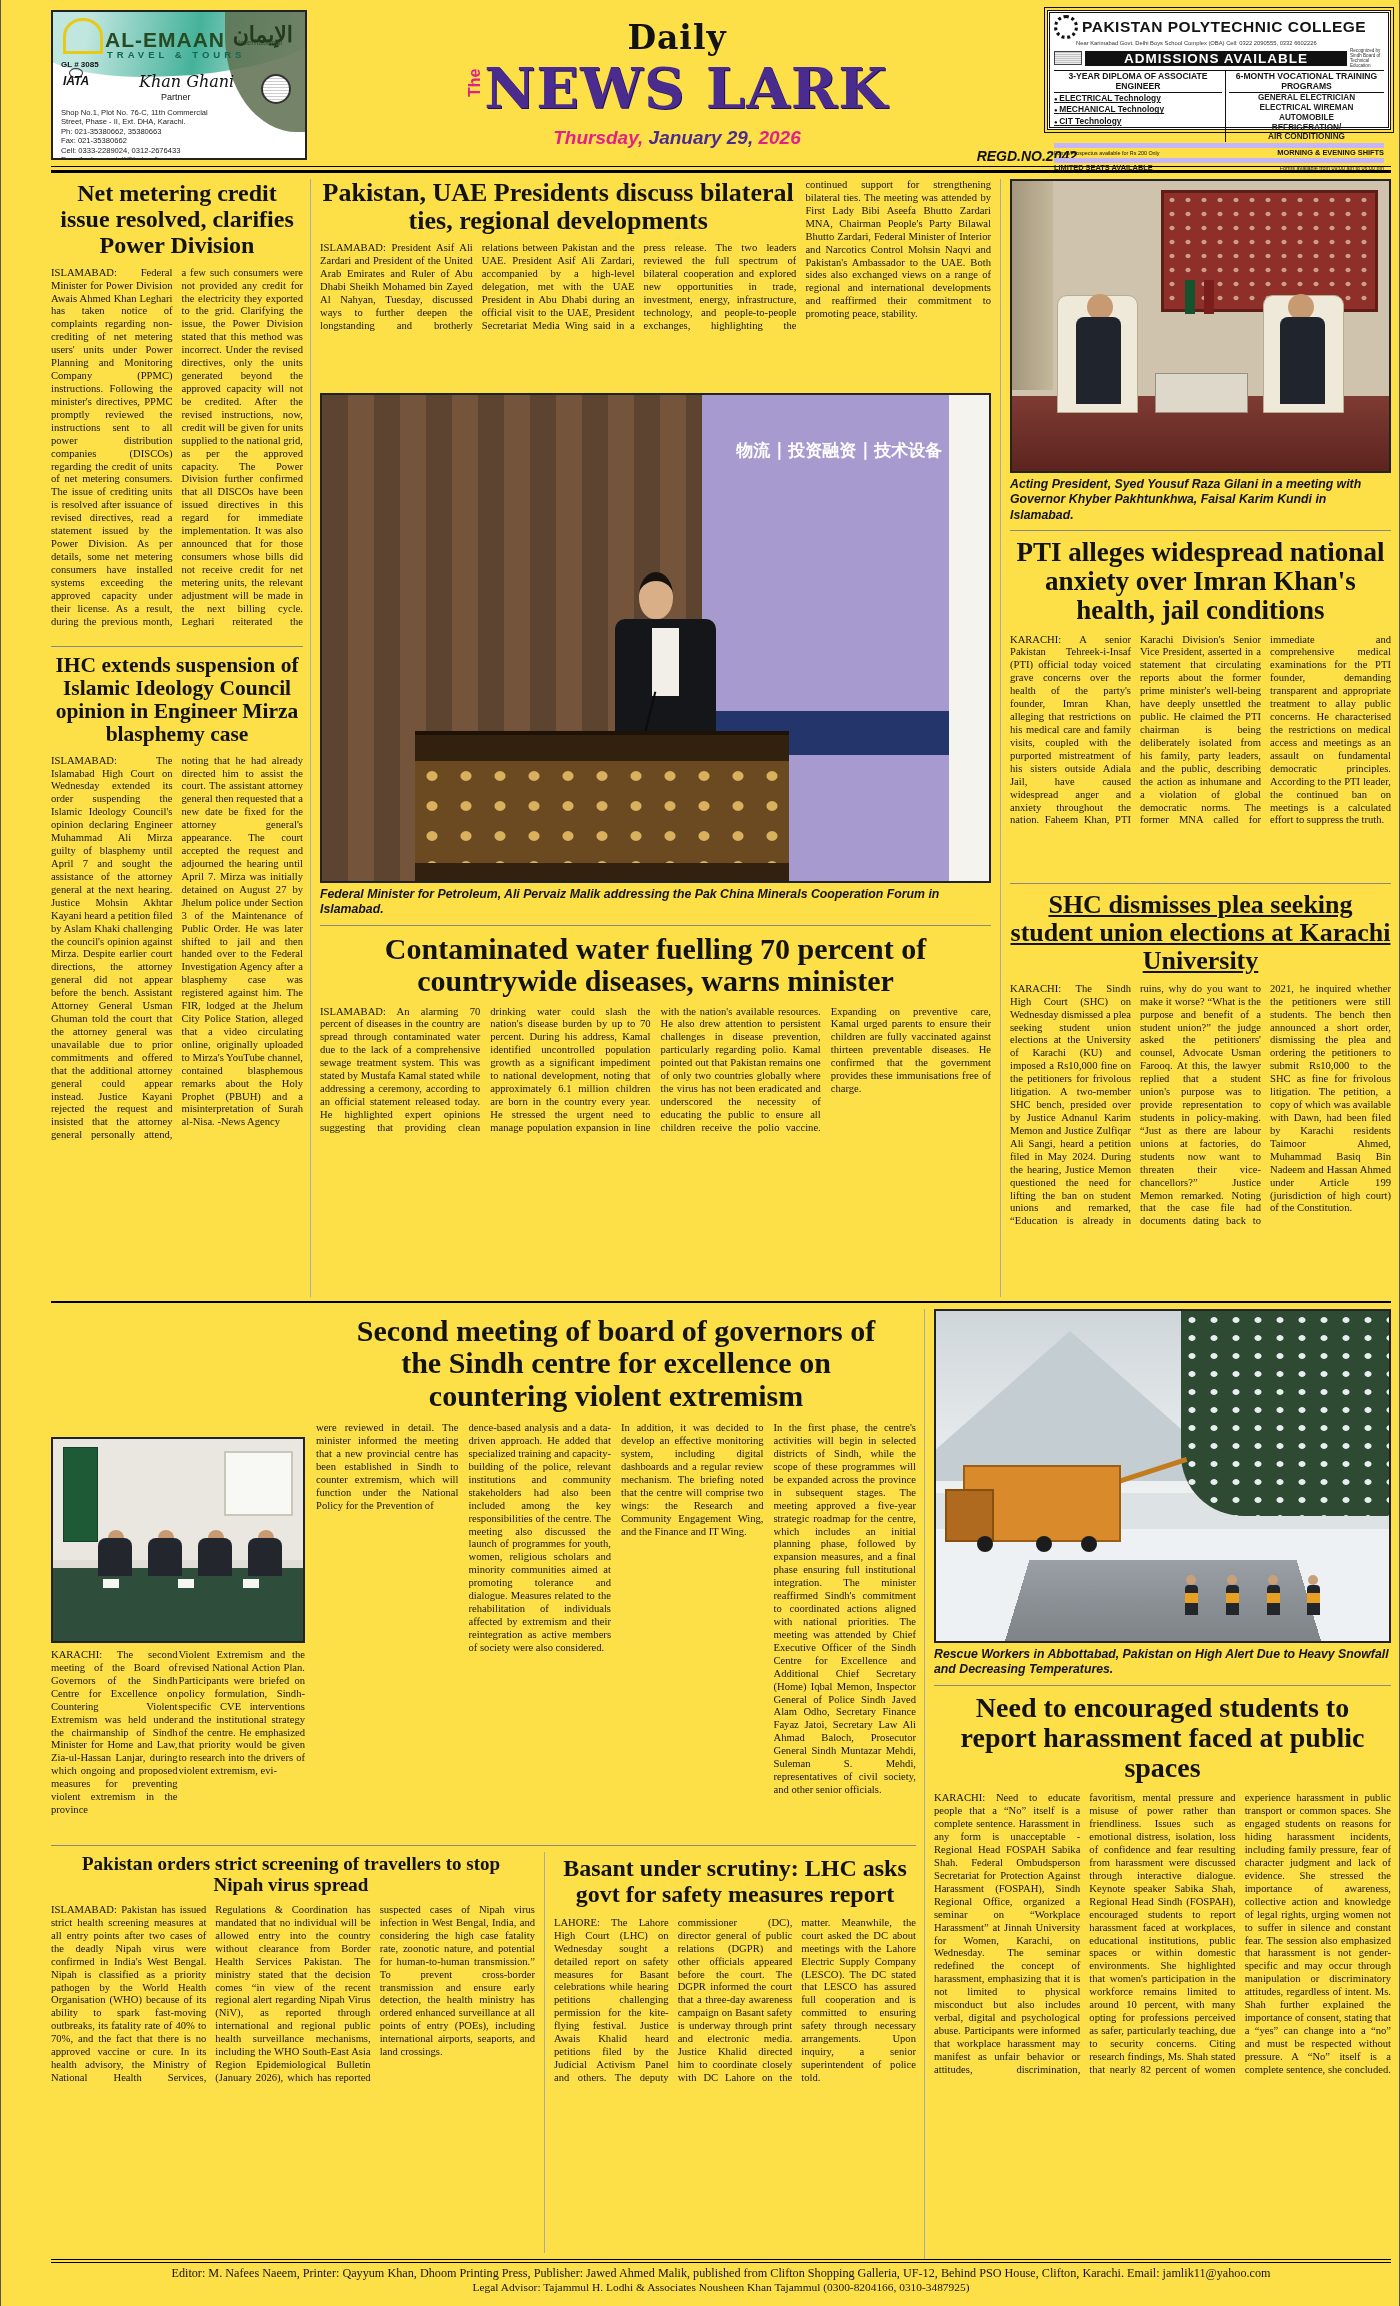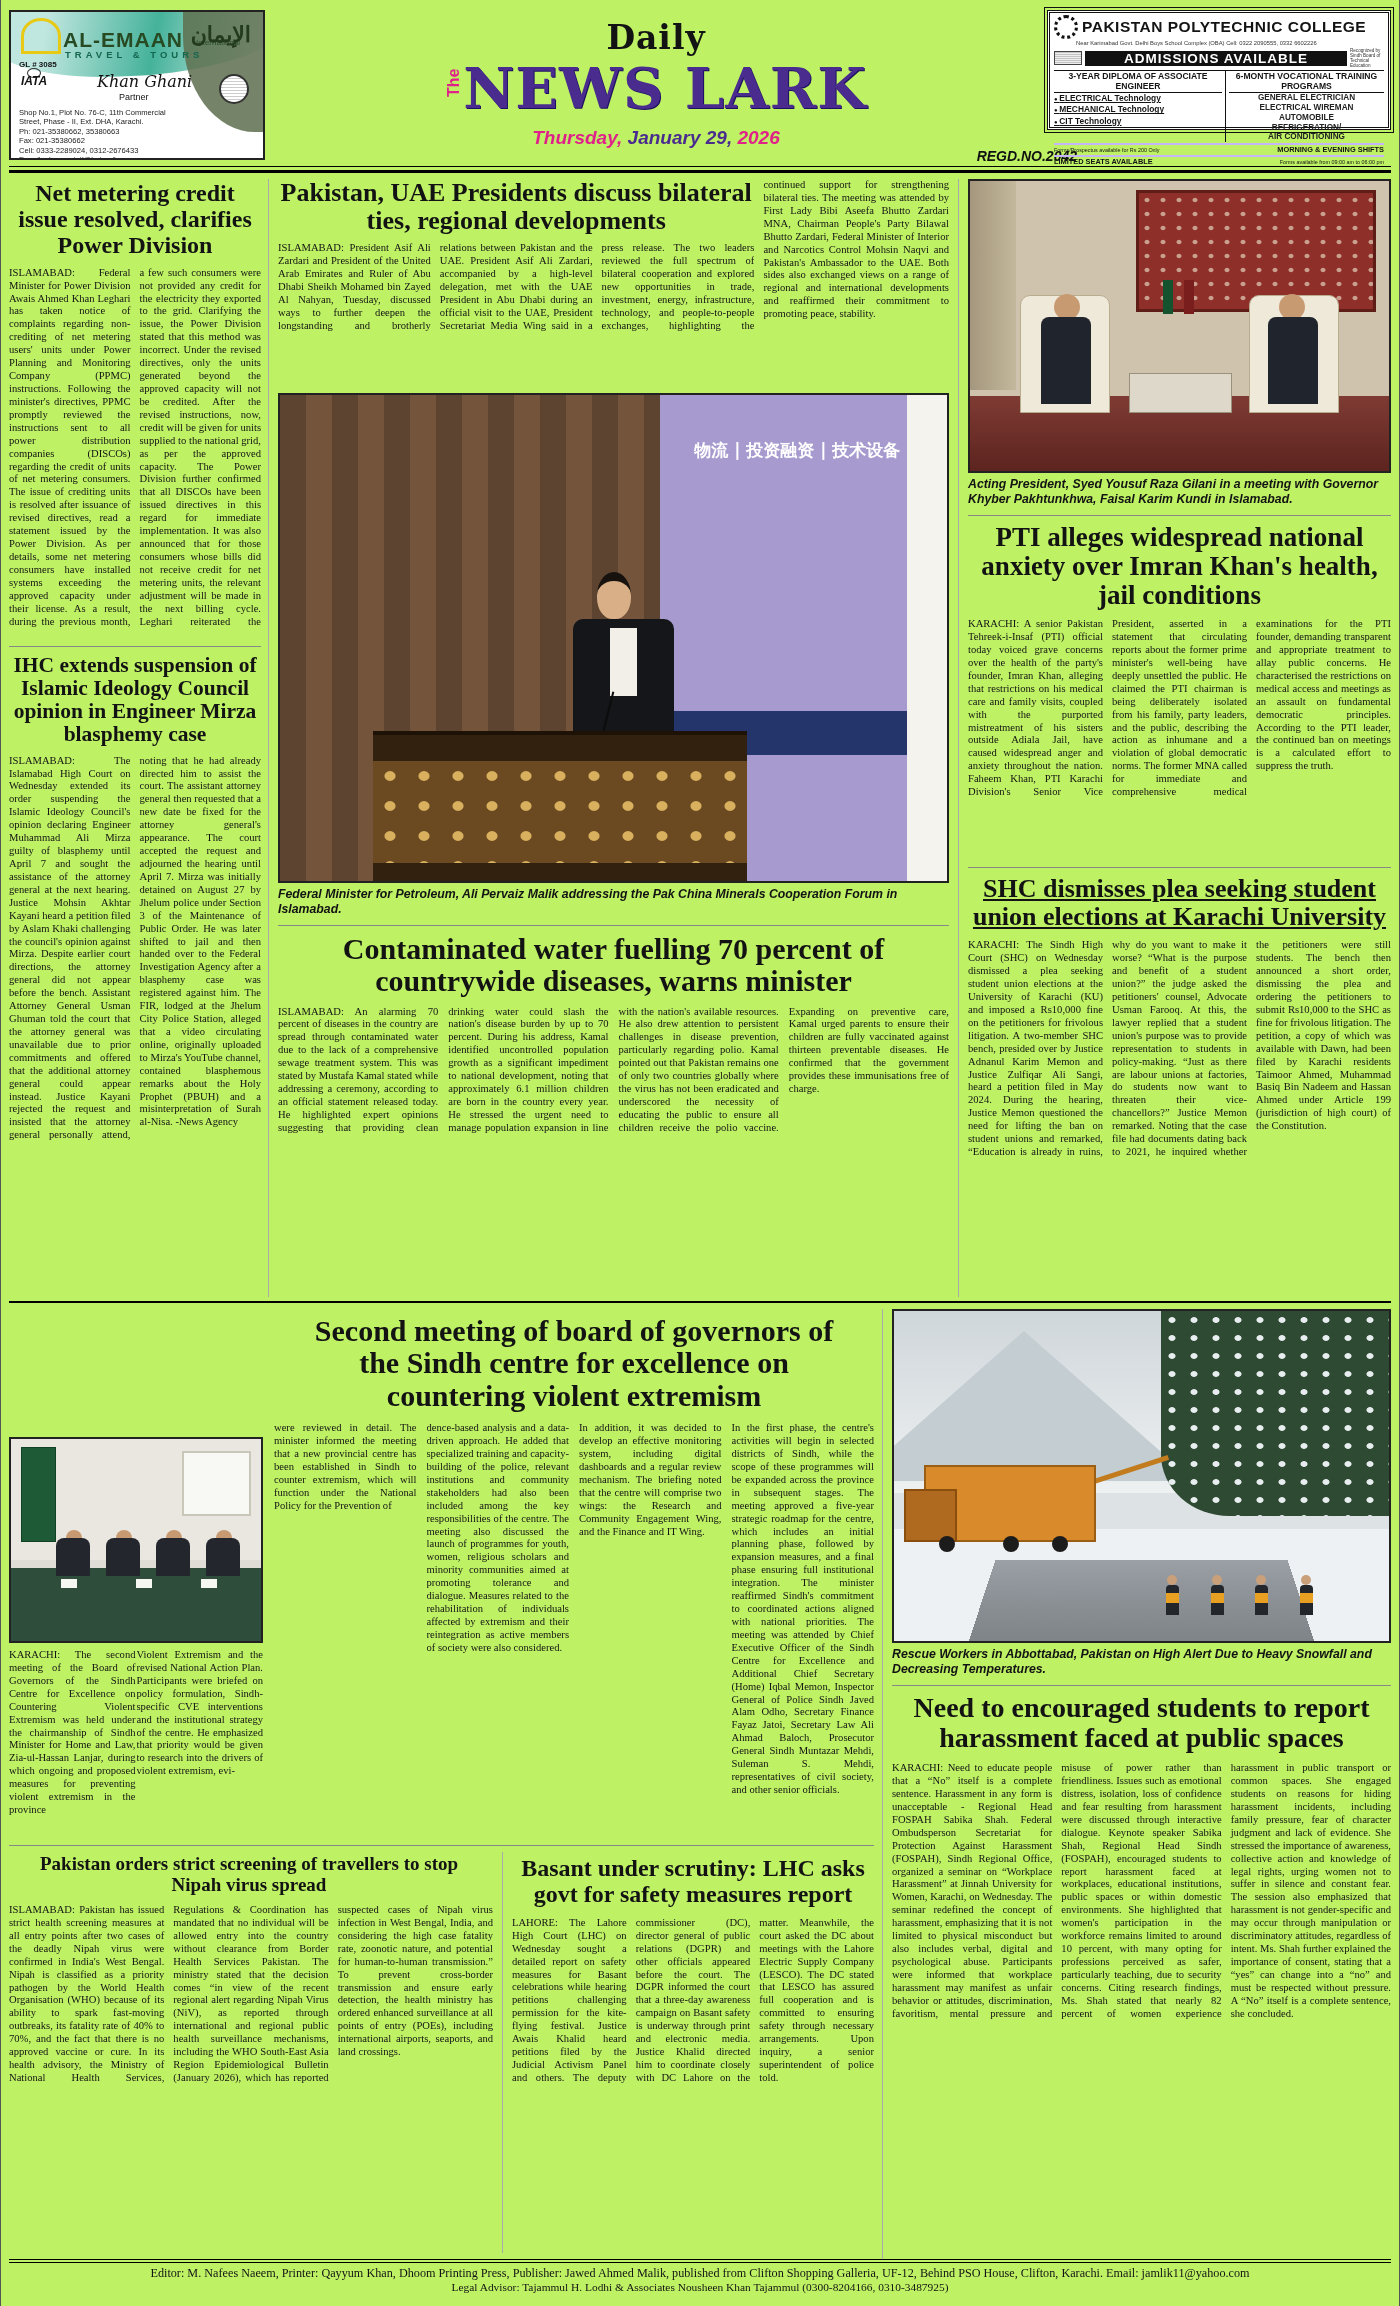--- a/index.html
+++ b/index.html
@@ -1,18 +1,18 @@
 <!DOCTYPE html>
 <html><head>
 <meta charset="utf-8">
 <style>
   html,body{margin:0;padding:0;background:#e9e9e9;}
-  .page{position:relative;width:1400px;height:2306px;margin:0 auto;background:#bef264;
+  .page{position:relative;width:1400px;height:2306px;margin:0 auto;background:#fde047;
         border-left:1px solid #555;border-right:1px solid #555;box-sizing:border-box;
-        font-family:"Liberation Serif","DejaVu Serif",serif;color:#131313;overflow:hidden;}
+        font-family:"Liberation Serif","DejaVu Serif",serif;color:#131313;overflow:hidden;padding-left:42px;}
   
   .header{display:flex;padding:10px 8px 0 8px;height:166px;box-sizing:border-box;gap:10px;}
   .adL{width:252px;height:146px;border:2px solid #222;background:#fff;position:relative;overflow:hidden;flex:none;}
   .adL .swoosh{position:absolute;left:-20px;top:-30px;width:300px;height:95px;background:linear-gradient(100deg,#bfe6df 20%,#45b29a 55%,#dff2ee 90%);border-radius:0 0 70% 40%;}
   .adL .swoosh2{position:absolute;right:-10px;top:0;width:90px;height:120px;background:#5d6e4e;border-radius:0 0 0 80%;opacity:.85;}
   .adL .logoY{position:absolute;left:10px;top:6px;width:34px;height:30px;border:3px solid #e8c915;border-radius:50% 50% 0 0;background:transparent;}
   .adL .brand{position:absolute;left:52px;top:16px;color:#274a22;font-weight:bold;font-size:21px;letter-spacing:1px;font-family:"Liberation Sans",sans-serif;}
   .adL .intl{position:absolute;left:185px;top:26px;color:#274a22;font-size:8px;font-family:"Liberation Sans",sans-serif;}
   .adL .tt{position:absolute;left:54px;top:37px;color:#14664f;font-size:9.5px;letter-spacing:4px;font-family:"Liberation Sans",sans-serif;font-weight:bold;}
   .adL .arabic{position:absolute;right:12px;top:10px;color:#233a1c;font-size:22px;font-weight:bold;}
@@ -41,21 +41,21 @@
   .adR .miniBox{width:26px;height:12px;border:1px solid #444;background:repeating-linear-gradient(0deg,#eee,#eee 1px,#999 2px);flex:none;}
   .adR .adm{background:#111;color:#fff;font-weight:bold;font-size:13.5px;padding:0 8px;letter-spacing:1px;flex:1;text-align:center;}
   .adR .recog{font-size:4.6px;width:34px;color:#333;line-height:1.1;flex:none;}
   .adR .cols{display:flex;border-top:1px solid #111;margin-top:2px;}
   .adR .c1{width:52%;border-right:1px solid #111;padding:1px 3px 0 0;}
   .adR .c2{width:48%;padding:1px 0 0 3px;text-align:center;}
   .adR .cT{font-weight:bold;font-size:8.6px;text-align:center;line-height:1.1;border-bottom:1px solid #111;padding-bottom:1px;}
   .adR .it{font-weight:bold;font-size:8.4px;text-decoration:underline;line-height:1.35;}
   .adR .it::before{content:"● ";font-size:6px;}
   .adR .vt{font-weight:bold;font-size:8.2px;line-height:1.2;color:#222;}
-  .adR .bot{display:flex;justify-content:space-between;border-top:2px solid #c4b5fd;margin-top:1px;font-size:5.4px;align-items:center;}
+  .adR .bot{display:flex;justify-content:space-between;border-top:5px solid #c4b5fd;margin-top:1px;font-size:5.4px;align-items:center;}
   .adR .seats{font-weight:bold;font-size:7.4px;}
   .ruleM{margin:0 8px;height:3px;border-top:1px solid #000;border-bottom:3px solid #000;}
   
   .hl{font-weight:bold;text-align:center;line-height:1.08;font-family:"Liberation Serif",serif;}
   .bt{font-size:10.6px;line-height:1.22;text-align:justify;overflow:hidden;}
   .cols2{column-count:2;column-gap:9px;}
   .cols3{column-count:3;column-gap:9px;}
   .cols4{column-count:4;column-gap:10px;}
   .hrT{border-top:1px solid #888;margin:7px 0;}
   .cap{font-family:"Liberation Sans",sans-serif;font-weight:bold;font-style:italic;font-size:12.3px;line-height:1.25;text-align:left;}

